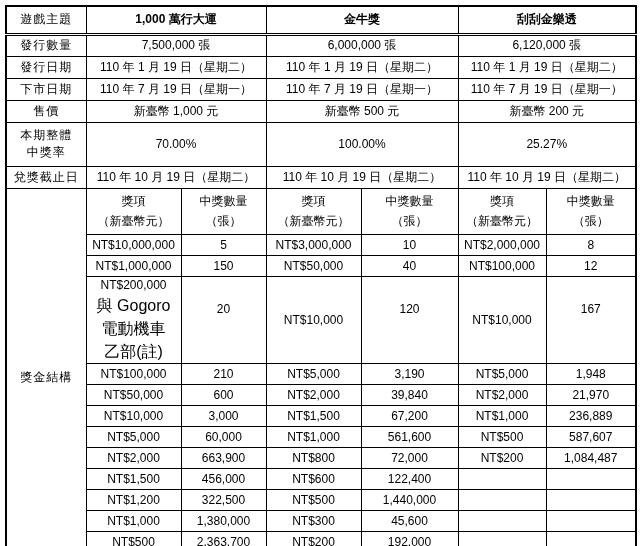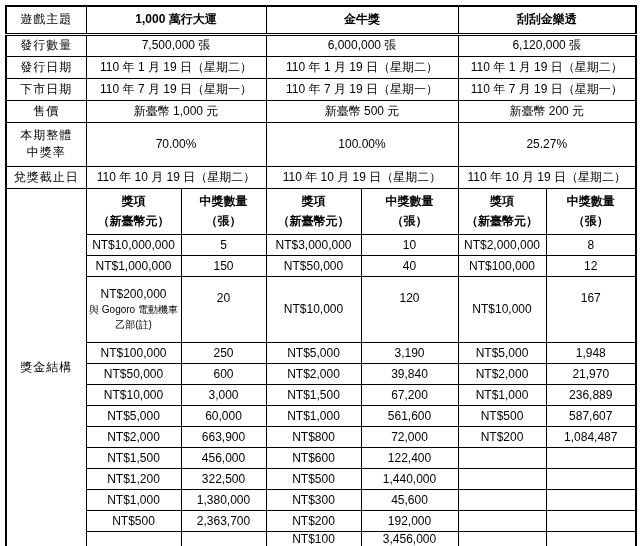--- a/index.html
+++ b/index.html
@@ -46,25 +46,25 @@
   td.gsep { border-left: 2px solid #000; }
   
   tr.h-title   { height: 28px; }
   tr.h-std     { height: 22px; }
   tr.h-rate    { height: 44px; padding-left: 13px; }
   tr.h-phdr    { height: 46px; }
   tr.h-prow    { height: 21px; }
   tr.h-tall    { height: 66px; }
   tr.h-last    { height: 15px; margin-top: 12px; }
   
-  td.phdr { font-size: 11px; line-height: 1.7; font-weight: bold; }
+  td.phdr { font-size: 11px; line-height: 1.7; }
   td.amt  { text-align: right; padding-right: 3px; }
   td.cnt  { text-align: right; padding-right: 4px; }
   td.prizelabel { font-size: 11px; letter-spacing: 1px; }
-  .sub { font-size: 10px; }
+  .sub { font-size: 16px; }
   .raise { position: relative; top: -11px; }
   .amt .line { display: block; line-height: 1.45; }
 </style>
 </head>
 <body>
 
 <div class="page">
   <table class="lottery">
     <colgroup>
       <col style="width:80px">
@@ -183,21 +183,21 @@
       </td>
       <td class="cnt"><span class="raise">20</span></td>
       <td class="amt gsep">NT$10,000</td>
       <td class="cnt"><span class="raise">120</span></td>
       <td class="amt gsep">NT$10,000</td>
       <td class="cnt"><span class="raise">167</span></td>
     </tr>
 
     <tr class="h-prow">
       <td class="amt">NT$100,000</td>
-      <td class="cnt">250</td>
+      <td class="cnt">210</td>
       <td class="amt gsep">NT$5,000</td>
       <td class="cnt">3,190</td>
       <td class="amt gsep">NT$5,000</td>
       <td class="cnt">1,948</td>
     </tr>
 
     <tr class="h-prow">
       <td class="amt">NT$50,000</td>
       <td class="cnt">600</td>
       <td class="amt gsep">NT$2,000</td>

